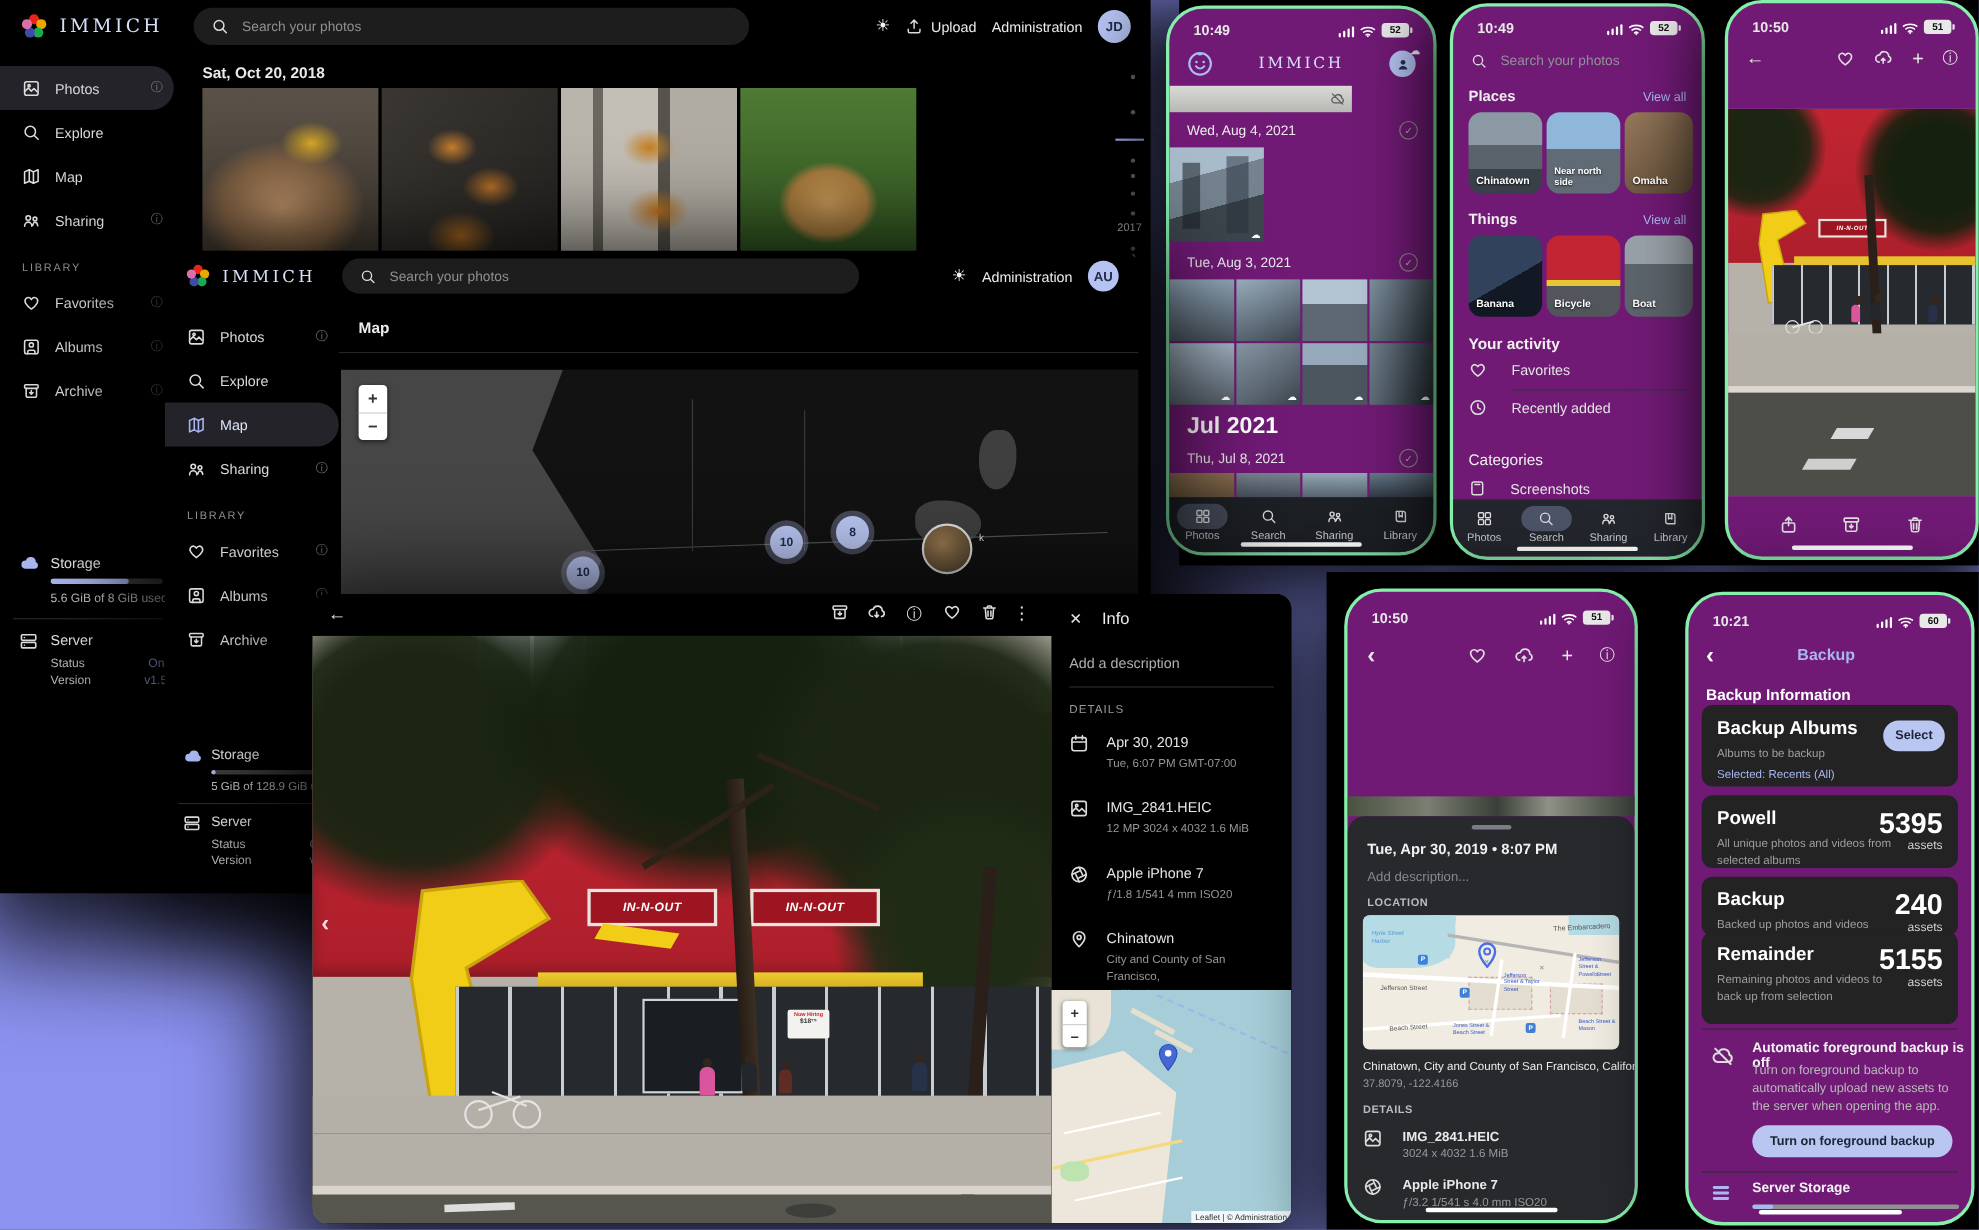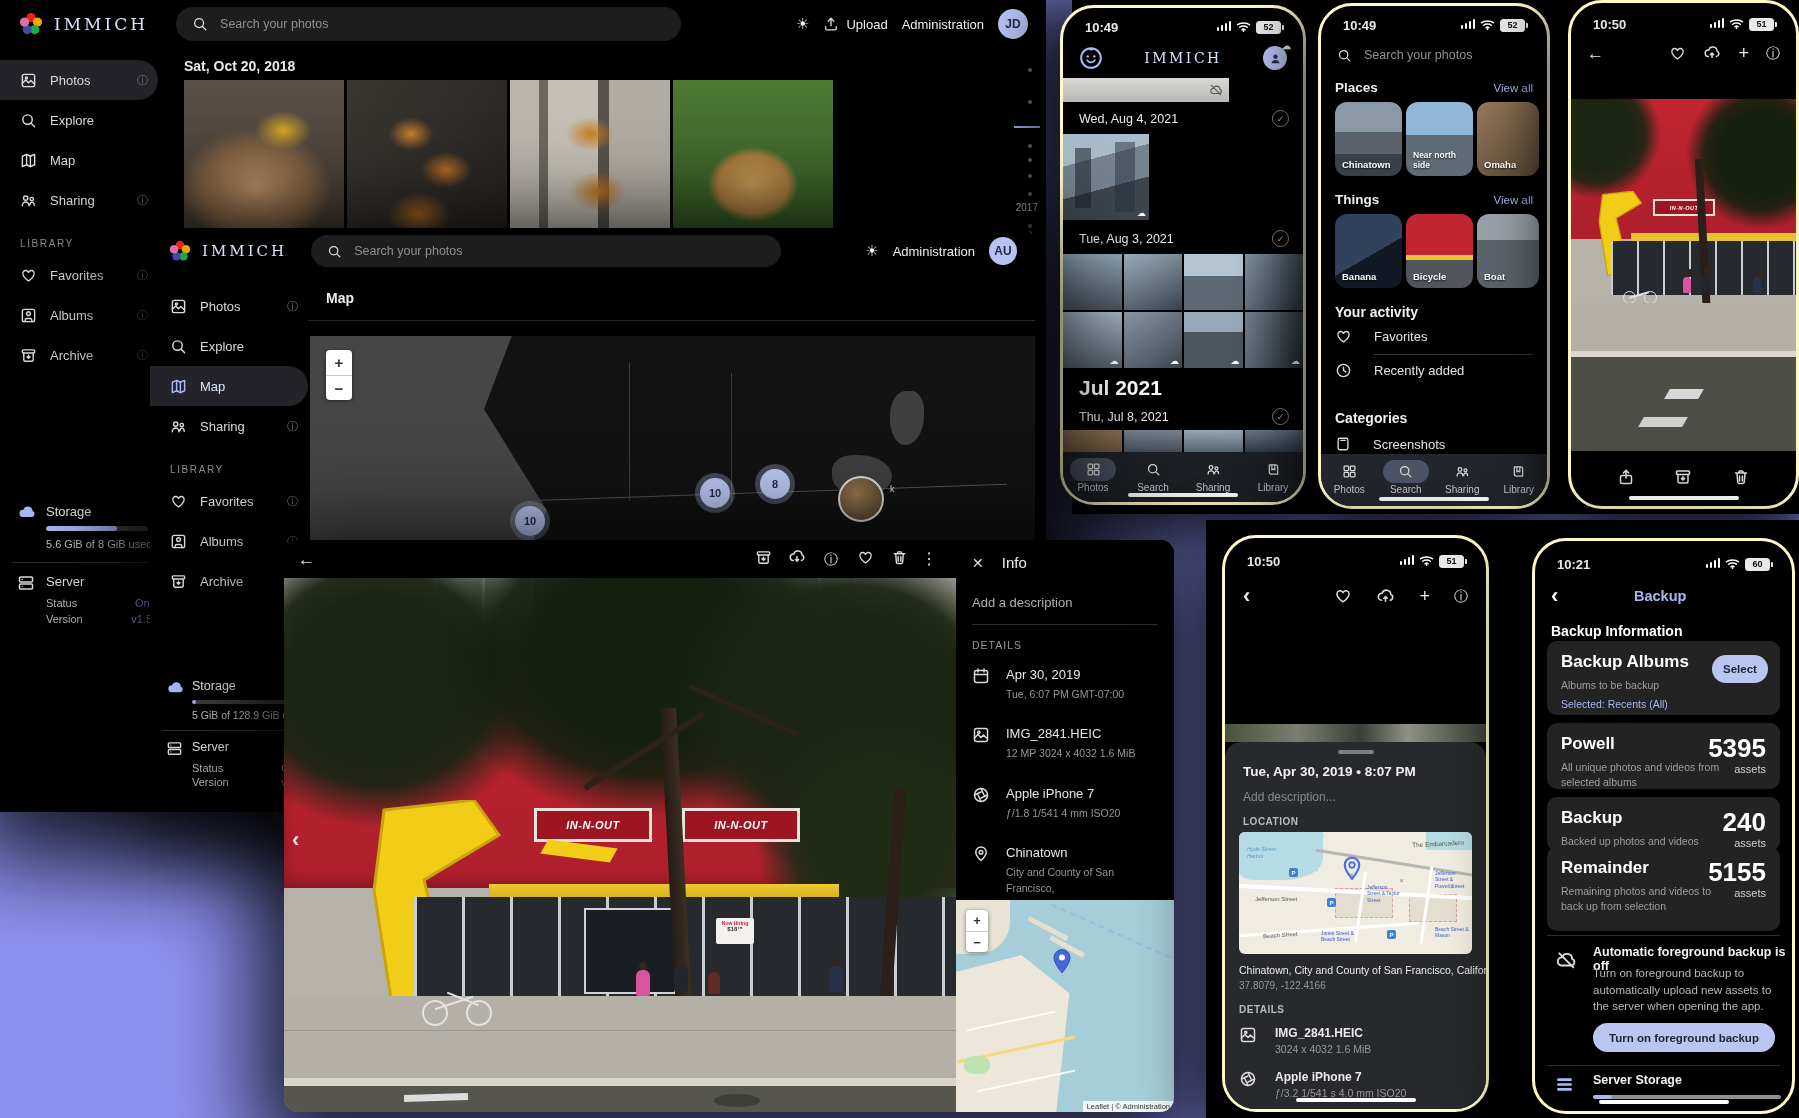--- a/index.html
+++ b/index.html
@@ -1,20 +1,20 @@
 <!DOCTYPE html>
 <html><head>
 <meta charset="utf-8">
 <style>
 *{margin:0;padding:0;box-sizing:border-box}
 body{font-family:"Liberation Sans",sans-serif;background:#555}
 .canvas{position:relative;width:1799px;height:1118px;background:#8c92f0;overflow:hidden}
 .abs{position:absolute}
 .win{position:absolute;background:#000;color:#e4e4e4;box-shadow:0 22px 90px 28px rgba(0,0,0,.82)}
-.phone{position:absolute;background:#000000;border:3px solid #fef9c3;border-radius:34px;box-shadow:0 16px 60px 18px rgba(0,0,0,.85);overflow:hidden;color:#e8e8e8}
+.phone{position:absolute;background:#701a75;border:3px solid #86efac;border-radius:34px;box-shadow:0 16px 60px 18px rgba(0,0,0,.85);overflow:hidden;color:#e8e8e8}
 
 .webhead{display:flex;align-items:center;gap:14px;height:48px;padding:0 18px}
 .logo{display:flex;align-items:center;gap:10px;flex-shrink:0}
 .brand{font-family:"DejaVu Serif",serif;font-size:17px;letter-spacing:3px;color:#d7e0fa}
 .search{height:34px;background:#1d1d1d;border-radius:18px;display:flex;align-items:center;gap:12px;padding:0 16px;color:#8f8f8f;font-size:12.5px}
 .hspacer{flex:1}
 .headbtn{display:flex;align-items:center;gap:7px;color:#ececec;font-size:13px;cursor:default}
 .avatar{width:30px;height:30px;border-radius:50%;background:#b6c3f2;color:#222c49;font-weight:700;font-size:12px;display:flex;align-items:center;justify-content:center}
 
 .body{display:flex}
@@ -46,21 +46,21 @@
 .inforow .tt{font-size:13px;color:#e6e6e6;margin-bottom:4px}
 .inforow .sub{font-size:10.5px;color:#969696;white-space:pre-line;line-height:1.55}
 
 .person{position:absolute;width:14px;height:26px;border-radius:6px 6px 2px 2px}
 .person::before{content:"";position:absolute;top:-8px;left:3px;width:8px;height:8px;border-radius:50%;background:#33261f}
 .wheel{position:absolute;width:26px;height:26px;border:2px solid #e3e3e3;border-radius:50%}
 .sign{position:absolute;background:#9c1520;border:3px solid #e8e4dd;display:flex;align-items:center;justify-content:center;color:#fff;font-style:italic;font-weight:700;letter-spacing:.5px}
 .canopy{position:absolute;border-radius:50%}
 
 .sbar{display:flex;align-items:center;height:26px;padding:0 22px;font-size:13px;font-weight:700}
-.sbar .right{margin-left:auto;display:flex;align-items:flex-start;gap:5px}
+.sbar .right{margin-left:auto;display:flex;align-items:flex-end;gap:5px}
 .sig{display:flex;align-items:flex-end;gap:1.5px}
 .sig i{width:2.5px;background:#fff;border-radius:1px;display:block}
 .batt{position:relative;width:25px;height:13px;background:#e8e8e8;border-radius:3.5px;color:#111;font-size:9px;font-weight:700;display:flex;align-items:center;justify-content:center}
 .batt::after{content:"";position:absolute;right:-3px;top:4px;width:2px;height:5px;background:#e8e8e8;border-radius:0 1px 1px 0}
 .pnav{position:absolute;left:0;right:0;display:flex;background:#1d2025;padding-top:6px}
 .pnavitem{flex:1;display:flex;flex-direction:column;align-items:center;gap:1px;font-size:10px;color:#c6cad2}
 .pnavpill{width:46px;height:23px;border-radius:12px;display:flex;align-items:center;justify-content:center}
 .pnavitem.active .pnavpill{background:#454b5a}
 .homebar{position:absolute;left:50%;transform:translateX(-50%);width:110px;height:4px;border-radius:2px;background:#fff}
 .daterow{position:absolute;left:16px;right:14px;display:flex;align-items:center;font-size:12.5px;color:#ebebeb}
@@ -718,21 +718,21 @@
       <span>Favorites</span>
     </div>
     <div style="position:absolute;left:52px;right:14px;top:348px;border-top:1px solid #33353a"></div>
     <div class="actrow" style="top:356px">
       <svg class="ic" width="17" height="17" viewBox="0 0 18 18">
           <circle cx="9" cy="9" r="6.5"></circle>
           <path d="M9 5.5V9l2.5 1.5"></path>
         </svg>
       <span>Recently added</span>
     </div>
-    <div style="position:absolute;left:14px;top:404px;font-size:14px;font-weight:700;color:#f0f0f0">Categories</div>
+    <div style="position:absolute;left:14px;top:404px;font-size:14px;font-weight:400;color:#f0f0f0">Categories</div>
     <div class="actrow" style="top:430px">
       <svg class="ic" width="16" height="16" viewBox="0 0 18 18">
           <rect x="3.5" y="2.5" width="11" height="13" rx="2"></rect>
           <path d="M6.5 5h5"></path>
         </svg>
       <span>Screenshots</span>
     </div>
     <div class="pnav" style="bottom:0;height:52px;background:#23262c">
       <div class="pnavitem">
         <span class="pnavpill">

